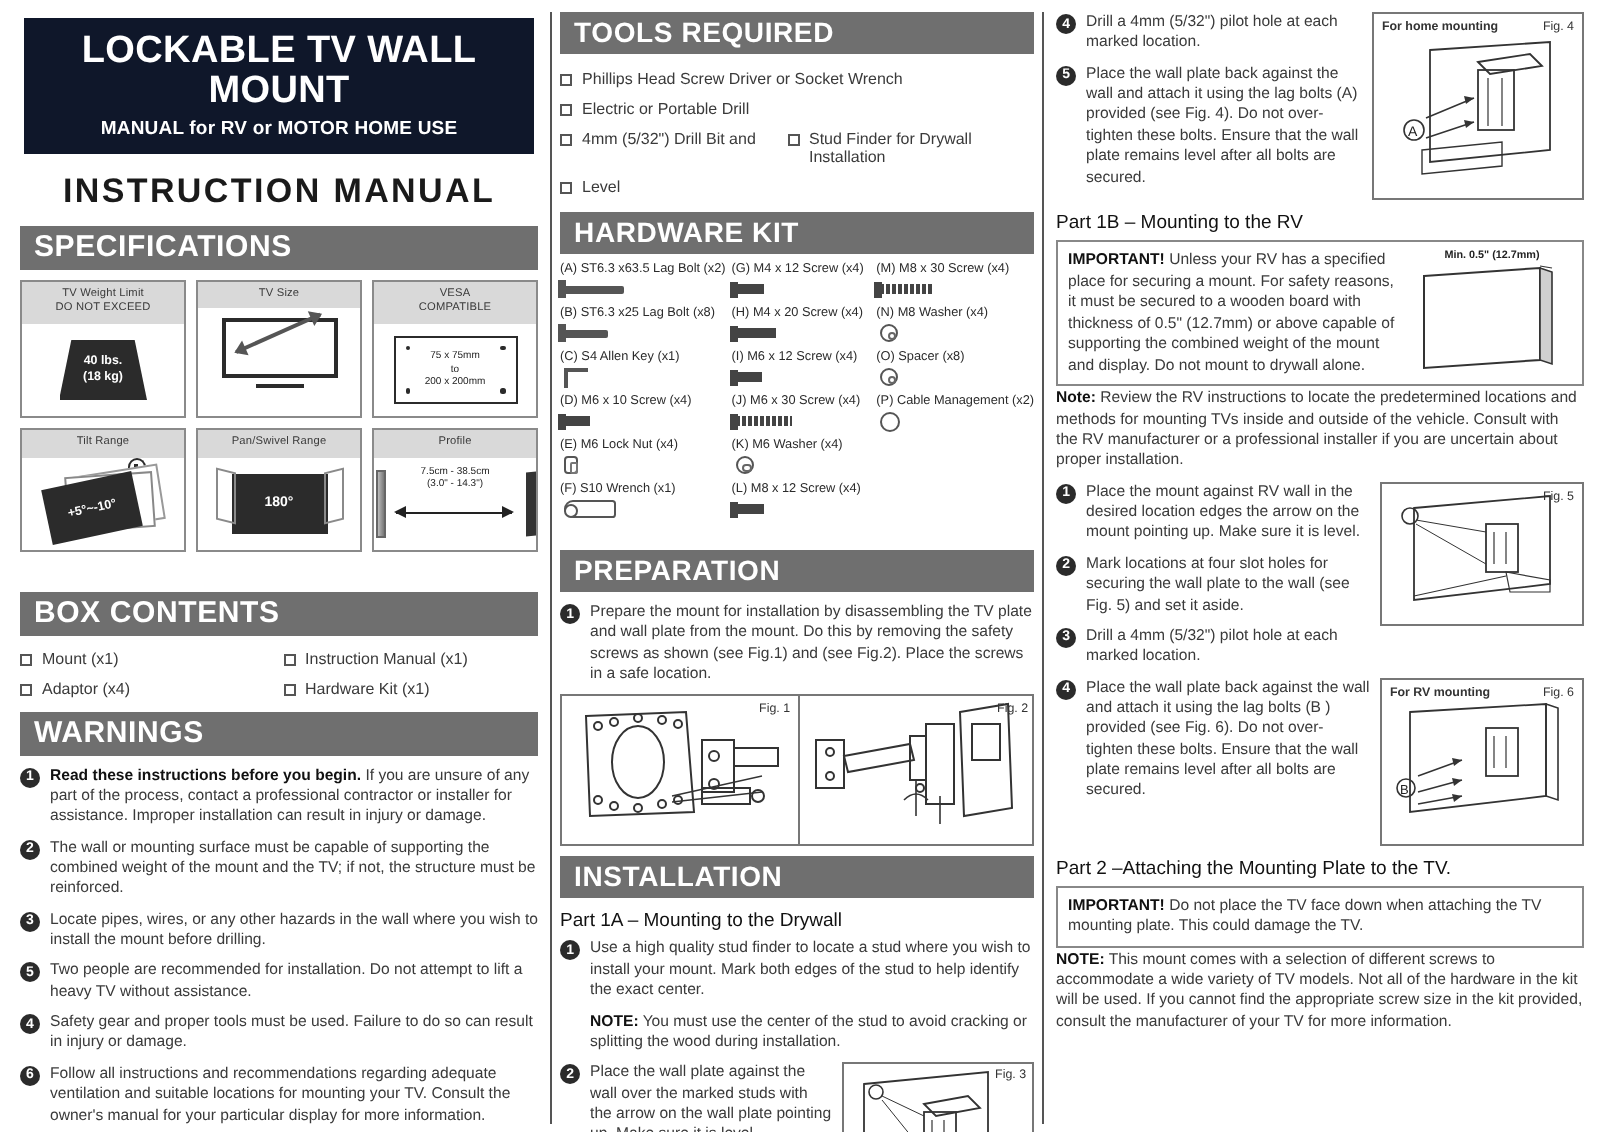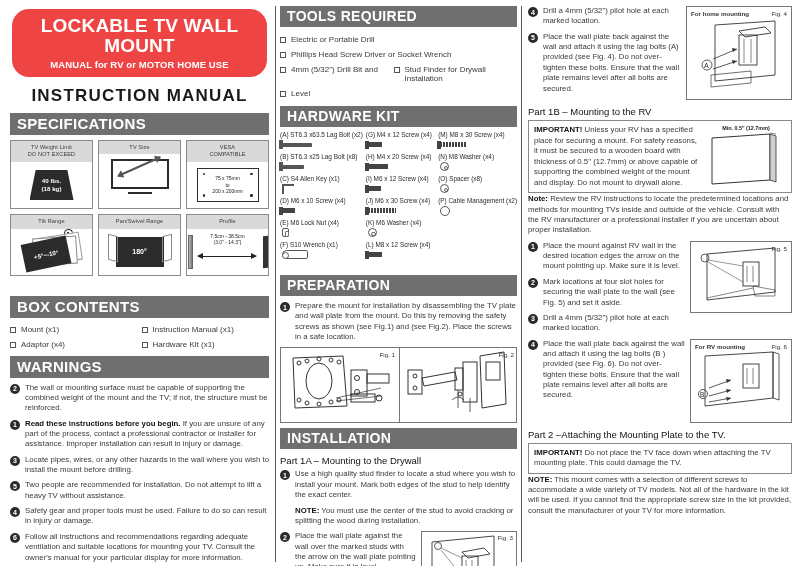--- a/index.html
+++ b/index.html
@@ -11,22 +11,22 @@
     overflow: hidden;
   }
   .page { display: flex; width: 800px; height: 566px; padding: 6px 6px 4px 6px; gap: 0; }
   .col { position: relative; }
   .col-left  { width: 272px; padding: 0 6px 0 4px; }
   .col-mid   { width: 246px; padding: 0 4px 0 4px; border-left: 1px solid #555; }
   .col-right { width: 276px; padding: 0 2px 0 6px; border-left: 1px solid #555; }
 
   
   .title-box {
-    background: #ef4444; color: #fff; text-align: center;
-    padding: 7px 4px 7px 4px; margin: 3px 2px 0 2px; border-radius: 17px;
+    background: #0f172a; color: #fff; text-align: center;
+    padding: 7px 4px 7px 4px; margin: 3px 2px 0 2px;
   }
   .title-main { font-size: 19px; font-weight: bold; letter-spacing: .2px; line-height: 1.05; }
   .title-sub { font-size: 9.5px; font-weight: bold; margin-top: 3px; letter-spacing: .1px; }
   .manual-title { text-align: center; font-size: 17px; font-weight: bold; letter-spacing: 1.2px; margin: 9px 0 7px 0; }
 
   
   .bar {
     background: #6f6f6f; color: #fff; font-size: 15px; font-weight: bold;
     padding: 2px 7px 3px 7px; letter-spacing: .3px;
   }
@@ -286,26 +286,26 @@
         </div>
       <div class="check-item">
           <span class="cbox"></span>
           <span>Hardware Kit (x1)</span>
         </div>
     </div>
 
     <div class="bar">WARNINGS</div>
     <div class="num-list">
       <div class="num-item">
+        <span class="num-badge">1</span>
+        <span class="num-text"><b>Read these instructions before you begin.</b><span> If you are unsure of any part of the process, contact a professional contractor or installer for assistance. Improper installation can result in injury or damage.</span></span>
+      </div>
+      <div class="num-item">
         <span class="num-badge">2</span>
         <span class="num-text">The wall or mounting surface must be capable of supporting the combined weight of the mount and the TV; if not, the structure must be reinforced.</span>
-      </div>
-      <div class="num-item">
-        <span class="num-badge">1</span>
-        <span class="num-text"><b>Read these instructions before you begin.</b><span> If you are unsure of any part of the process, contact a professional contractor or installer for assistance. Improper installation can result in injury or damage.</span></span>
       </div>
       <div class="num-item">
         <span class="num-badge">3</span>
         <span class="num-text">Locate pipes, wires, or any other hazards in the wall where you wish to install the mount before drilling.</span>
       </div>
       <div class="num-item">
         <span class="num-badge">5</span>
         <span class="num-text">Two people are recommended for installation. Do not attempt to lift a heavy TV without assistance.</span>
       </div>
       <div class="num-item">
@@ -323,25 +323,25 @@
     </div>
 
   </div>
 
   <div class="col col-mid">
 
     <div class="bar sm">TOOLS REQUIRED</div>
     <div class="check-list">
       <div class="check-item">
           <span class="cbox"></span>
-          <span>Electric or Portable Drill</span>
+          <span>Phillips Head Screw Driver or Socket Wrench</span>
         </div>
       <div class="check-item">
           <span class="cbox"></span>
-          <span>Phillips Head Screw Driver or Socket Wrench</span>
+          <span>Electric or Portable Drill</span>
         </div>
       <div class="check-row">
         <div class="check-item" style="width:122px">
             <span class="cbox"></span>
             <span>4mm (5/32") Drill Bit and</span>
           </div>
         <div class="check-item">
             <span class="cbox"></span>
             <span>Stud Finder for Drywall Installation</span>
           </div>

